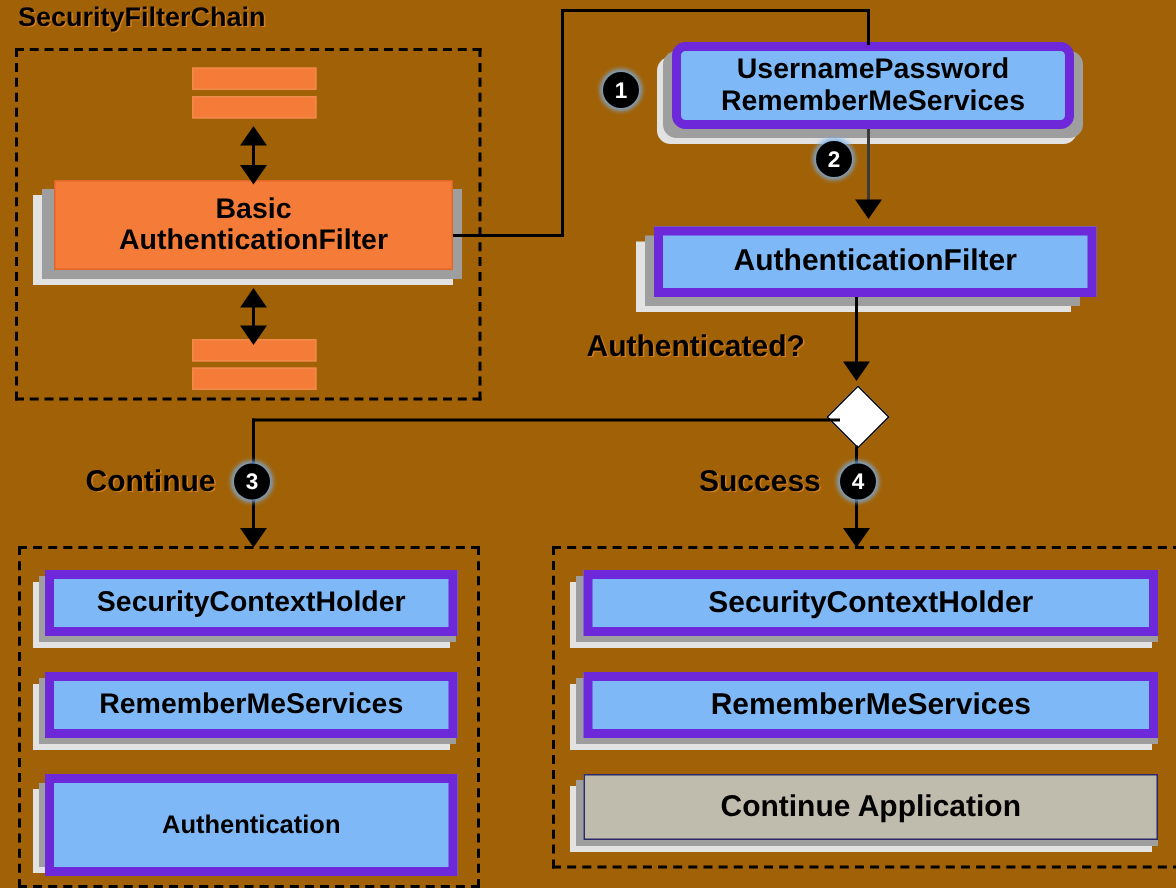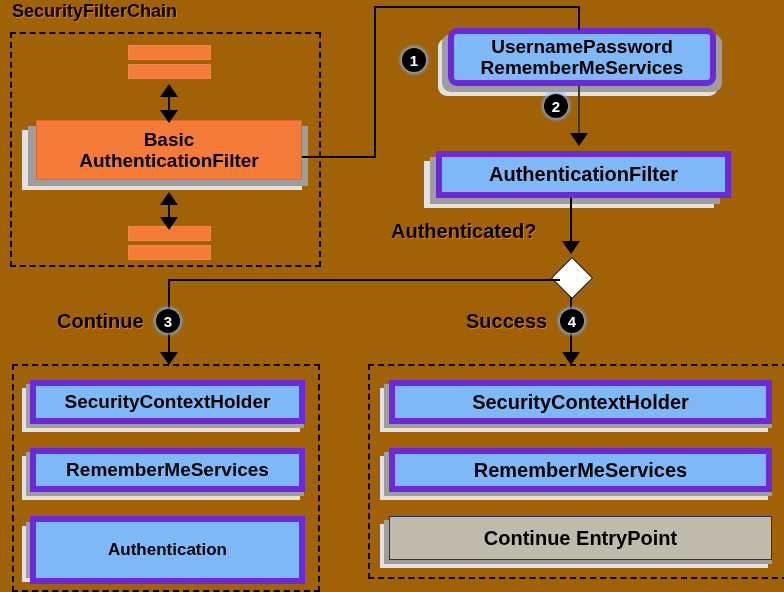--- a/index.html
+++ b/index.html
@@ -244,16 +244,16 @@
 
   <div class="abs shadow-far" style="left:380px; top:456px; width:388px; height:44px;"></div>
   <div class="abs shadow-mid" style="left:384px; top:452px; width:388px; height:44px;"></div>
   <div class="abs node node-blue" style="left:389px; top:448px; width:383px; height:44px; font-size:20px;">
     <span>RememberMeServices</span>
   </div>
 
   <div class="abs shadow-far" style="left:380px; top:524px; width:388px; height:44px;"></div>
   <div class="abs shadow-mid" style="left:384px; top:520px; width:388px; height:44px;"></div>
   <div class="abs node node-grey" style="left:389px; top:516px; width:383px; height:44px; font-size:20px;">
-    <span>Continue EntryPoint</span>
+    <span>Continue Application</span>
   </div>
 
 </div>
 
 </body></html>

